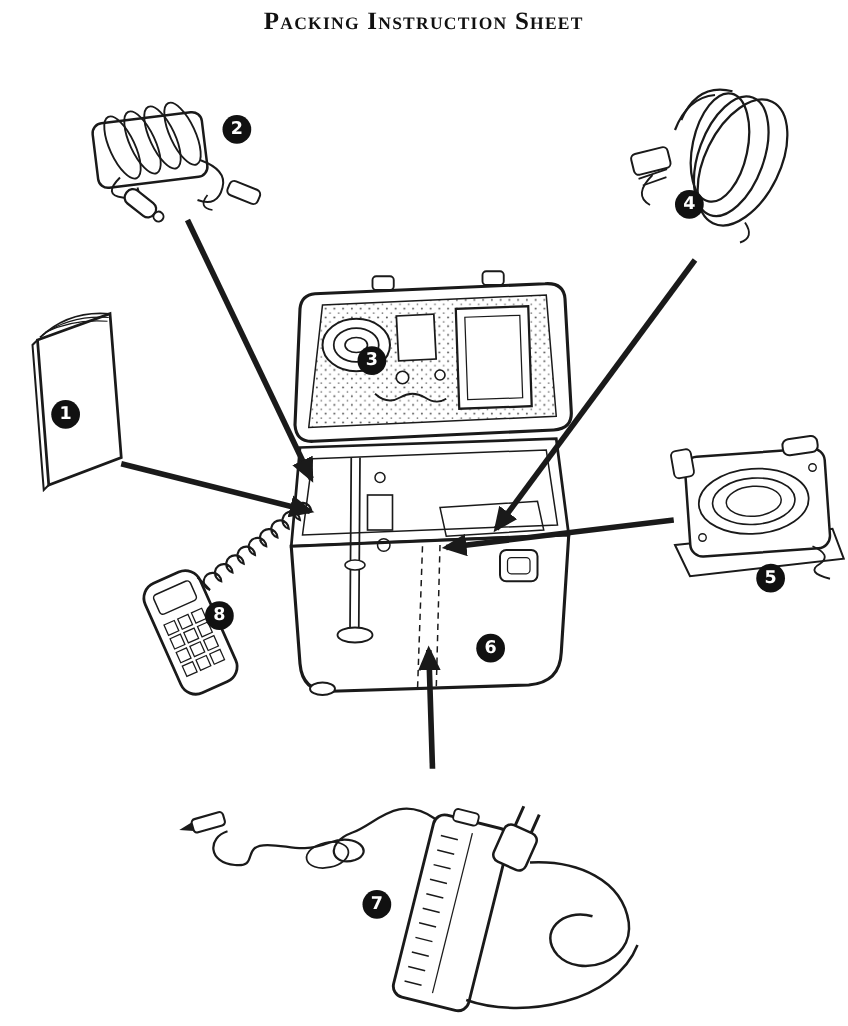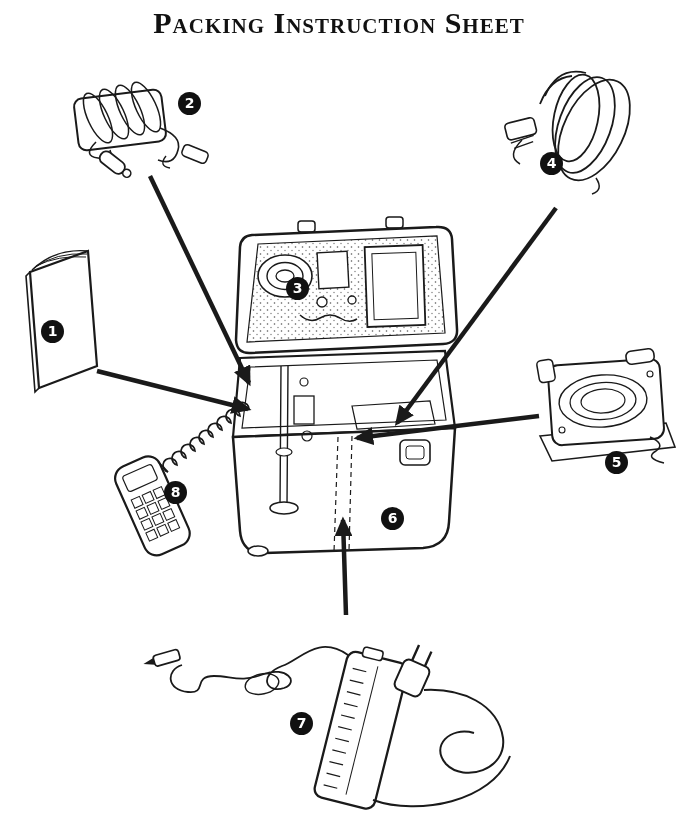--- a/index.html
+++ b/index.html
@@ -14,21 +14,21 @@
   }
   .title {
     position: absolute;
     top: 6px;
     left: 0;
     width: 100%;
     margin: 0;
     text-align: center;
     font-variant: small-caps;
     font-weight: bold;
-    font-size: 30px;
+    font-size: 20px;
     letter-spacing: 1px;
     color: #111111;
   }
   svg.art { position: absolute; left: 0; top: 0; }
   .badge {
     position: absolute;
     width: 23px;
     height: 23px;
     border-radius: 50%;
     background: #111111;

